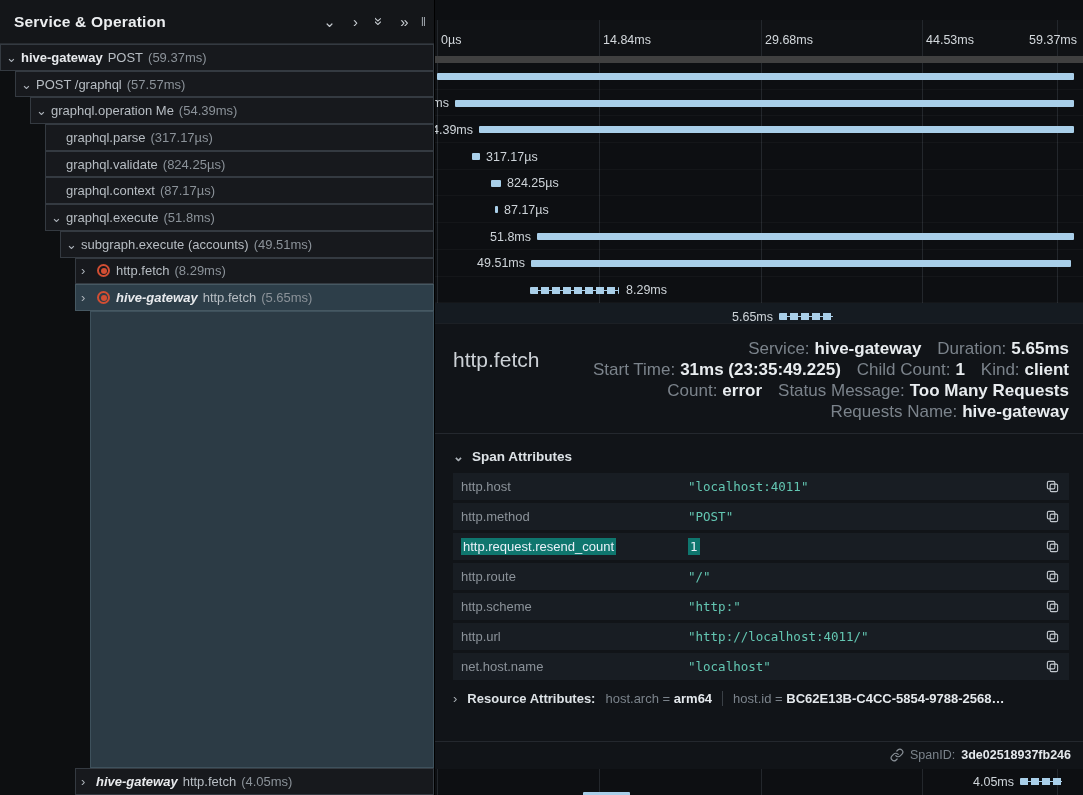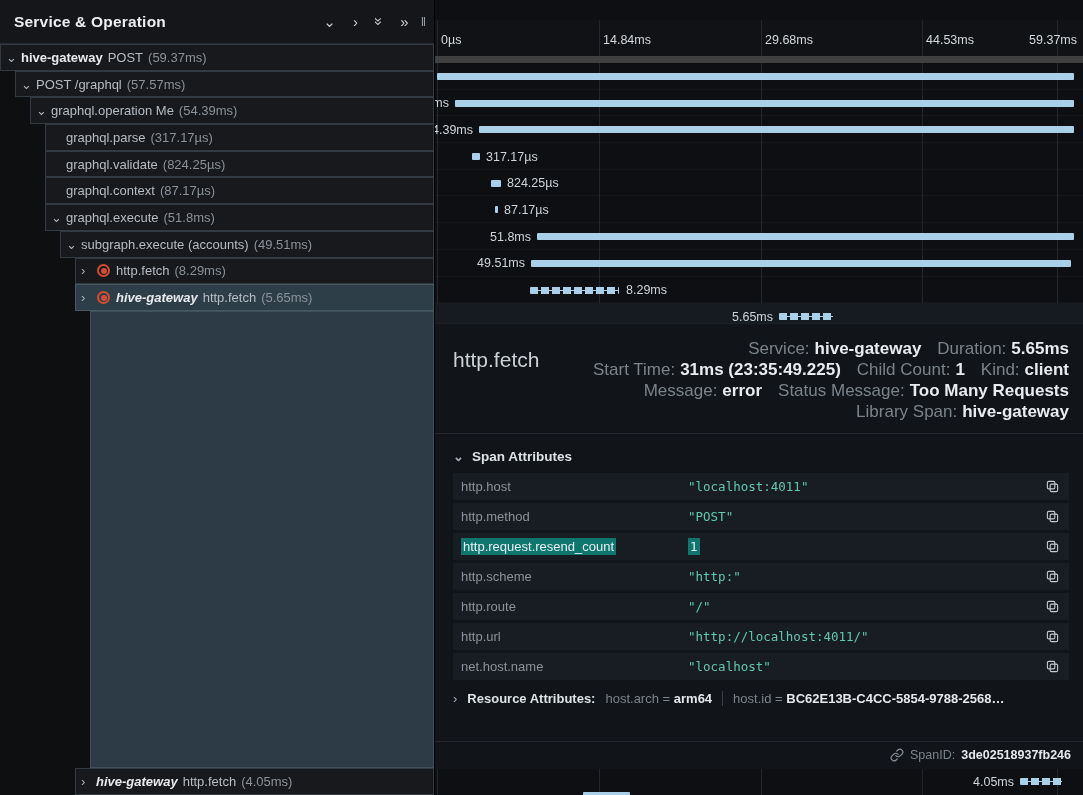--- a/index.html
+++ b/index.html
@@ -245,31 +245,31 @@
                 <span class="m-label">Child Count:</span>
                 <span class="m-val">1</span>
               </span>
             <span class="m-pair">
                 <span class="m-label">Kind:</span>
                 <span class="m-val">client</span>
               </span>
           </div>
           <div class="m-line">
             <span class="m-pair">
-                <span class="m-label">Message:</span>
+                <span class="m-label">Count:</span>
                 <span class="m-val">error</span>
               </span>
             <span class="m-pair">
                 <span class="m-label">Status Message:</span>
                 <span class="m-val">Too Many Requests</span>
               </span>
           </div>
           <div class="m-line">
             <span class="m-pair">
-                <span class="m-label">Library Span:</span>
+                <span class="m-label">Requests Name:</span>
                 <span class="m-val">hive-gateway</span>
               </span>
           </div>
         </div>
       </div>
 
       <div class="d-divider"></div>
 
       <div class="sec-header">
         <span class="sec-chev">⌄</span>
@@ -301,32 +301,32 @@
           <span class="attr-key"><span class="sel">http.request.resend_count</span></span>
           <span class="attr-val num"><span class="sel">1</span></span>
           <span class="copy-btn">
               <svg width="13" height="13" viewBox="0 0 14 14" fill="none" stroke="currentColor" stroke-width="1.2">
                 <rect x="4.5" y="4.5" width="8" height="8" rx="1.5"></rect>
                 <rect x="1.5" y="1.5" width="8" height="8" rx="1.5"></rect>
               </svg>
             </span>
         </div>
         <div class="attr-row">
+          <span class="attr-key">http.route</span>
+          <span class="attr-val">"/"</span>
+          <span class="copy-btn">
+              <svg width="13" height="13" viewBox="0 0 14 14" fill="none" stroke="currentColor" stroke-width="1.2">
+                <rect x="4.5" y="4.5" width="8" height="8" rx="1.5"></rect>
+                <rect x="1.5" y="1.5" width="8" height="8" rx="1.5"></rect>
+              </svg>
+            </span>
+        </div>
+        <div class="attr-row">
           <span class="attr-key">http.scheme</span>
           <span class="attr-val">"http:"</span>
-          <span class="copy-btn">
-              <svg width="13" height="13" viewBox="0 0 14 14" fill="none" stroke="currentColor" stroke-width="1.2">
-                <rect x="4.5" y="4.5" width="8" height="8" rx="1.5"></rect>
-                <rect x="1.5" y="1.5" width="8" height="8" rx="1.5"></rect>
-              </svg>
-            </span>
-        </div>
-        <div class="attr-row">
-          <span class="attr-key">http.route</span>
-          <span class="attr-val">"/"</span>
           <span class="copy-btn">
               <svg width="13" height="13" viewBox="0 0 14 14" fill="none" stroke="currentColor" stroke-width="1.2">
                 <rect x="4.5" y="4.5" width="8" height="8" rx="1.5"></rect>
                 <rect x="1.5" y="1.5" width="8" height="8" rx="1.5"></rect>
               </svg>
             </span>
         </div>
         <div class="attr-row">
           <span class="attr-key">http.url</span>
           <span class="attr-val">"http://localhost:4011/"</span>

